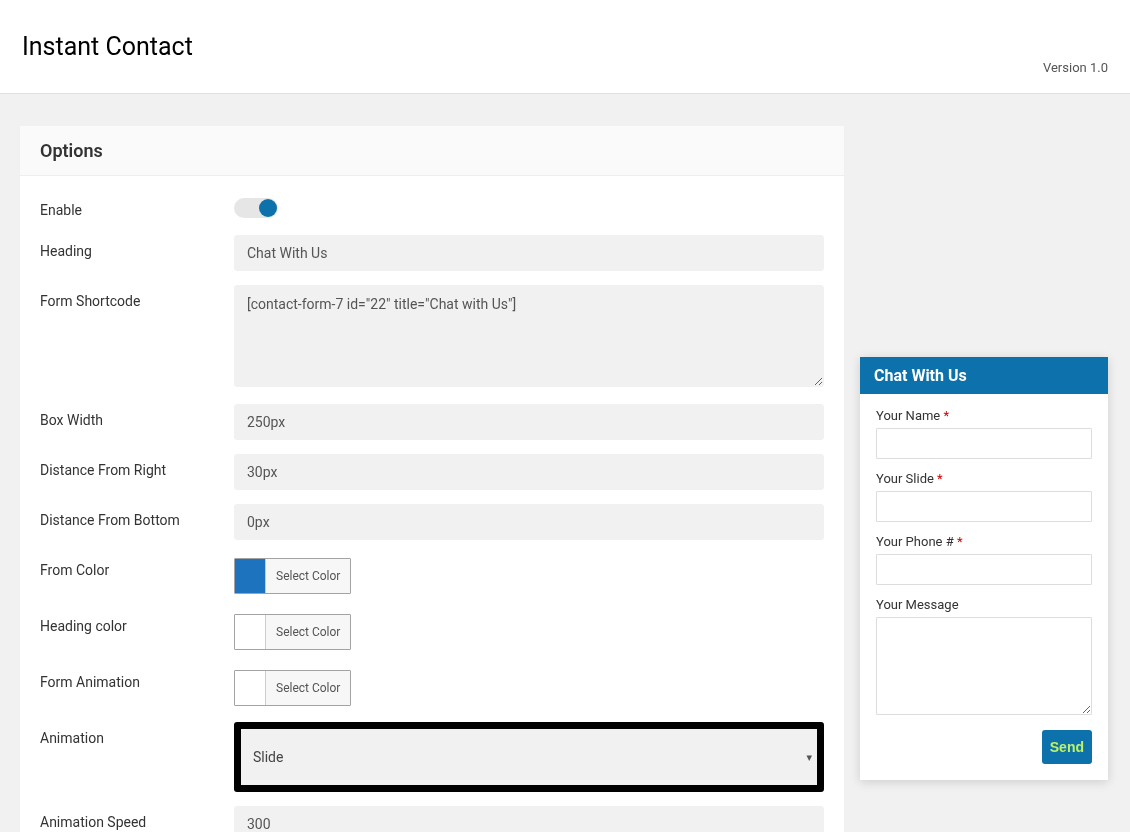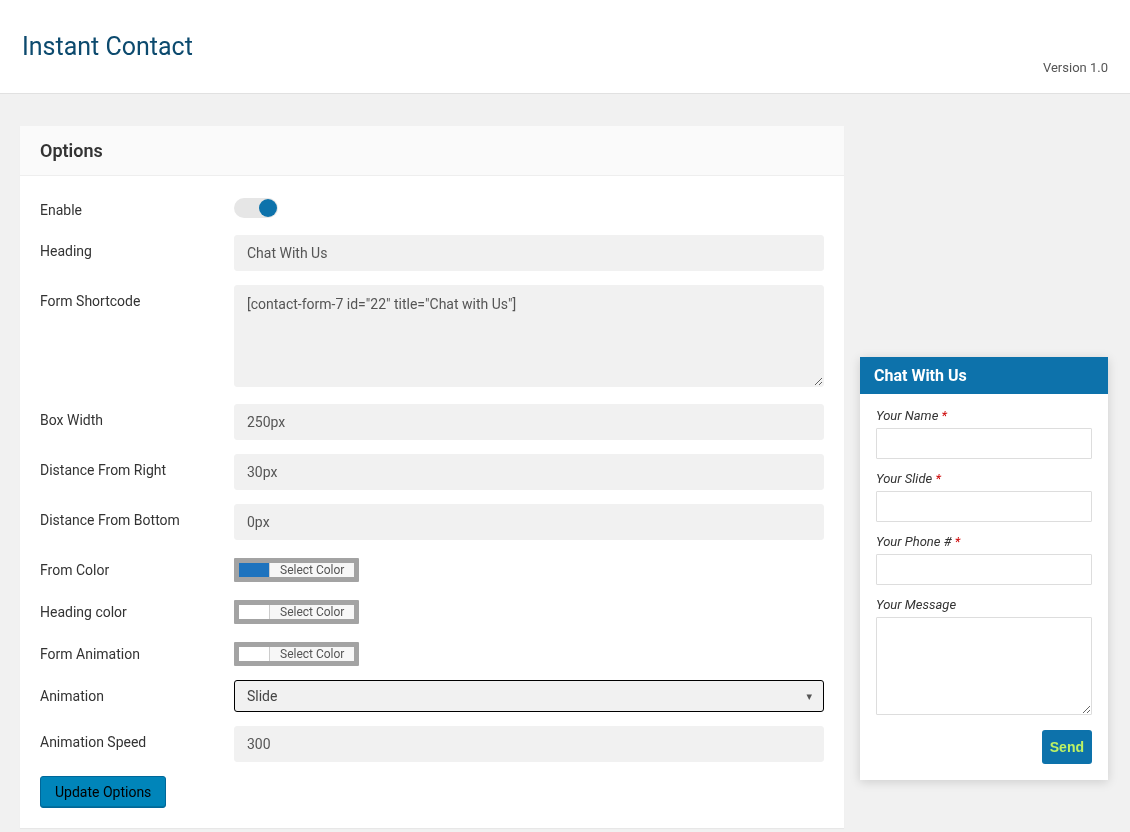--- a/index.html
+++ b/index.html
@@ -13,21 +13,21 @@
       background: #fff;
       border-bottom: 1px solid #e1e1e1;
       padding: 18px 22px;
       display: flex;
       justify-content: space-between;
       align-items: center;
     }
     .header h1 {
       font-size: 25px;
       font-weight: 400;
-      color: #0c4a6e;
+      color: #000000;
       text-align: center;
     }
     .version {
       font-size: 13px;
       color: #555;
       margin-top: 42px;
     }
     .content {
       padding: 20px;
       display: flex;
@@ -104,44 +104,44 @@
       top: 1px;
       right: 1px;
       width: 18px;
       height: 18px;
       background: #0d72ab;
       border-radius: 50%;
     }
     .color-picker {
       display: inline-flex;
       align-items: stretch;
-      border: 5px solid #a3a3a3;
+      border: 1px solid #a3a3a3;
       border-radius: 1px;
       overflow: hidden;
-      height: 24px;
+      height: 36px;
       margin-top: 4px;
     }
     .color-swatch {
       width: 30px;
       height: 100%;
     }
     .color-label {
       padding: 0 10px;
       font-size: 12px;
       color: #555;
       background: #f7f7f7;
       display: flex;
       align-items: center;
       border-left: 1px solid #ccc;
     }
     .select-input {
       width: 100%;
-      padding: 7px 12px;
+      padding: 20px 12px;
       background: #f1f1f1;
-      border: 1px solid #000000;
+      border: 7px solid #000000;
       border-radius: 3px;
       font-size: 14px;
       color: #444;
       font-family: inherit;
       appearance: none;
       -webkit-appearance: none;
       position: relative;
     }
     .select-wrap { position: relative; }
     .select-wrap::after {
@@ -186,21 +186,20 @@
       padding: 14px 16px 16px 16px;
     }
     .chat-field {
       margin-bottom: 12px;
     }
     .chat-field-label {
       font-size: 13px;
       color: #333;
       margin-bottom: 5px;
       display: block;
-      font-style: italic;
     }
     .req { color: #c00; }
     .chat-input {
       width: 100%;
       padding: 7px 8px;
       border: 1px solid #ddd;
       border-radius: 1px;
       font-size: 13px;
       font-family: inherit;
     }

